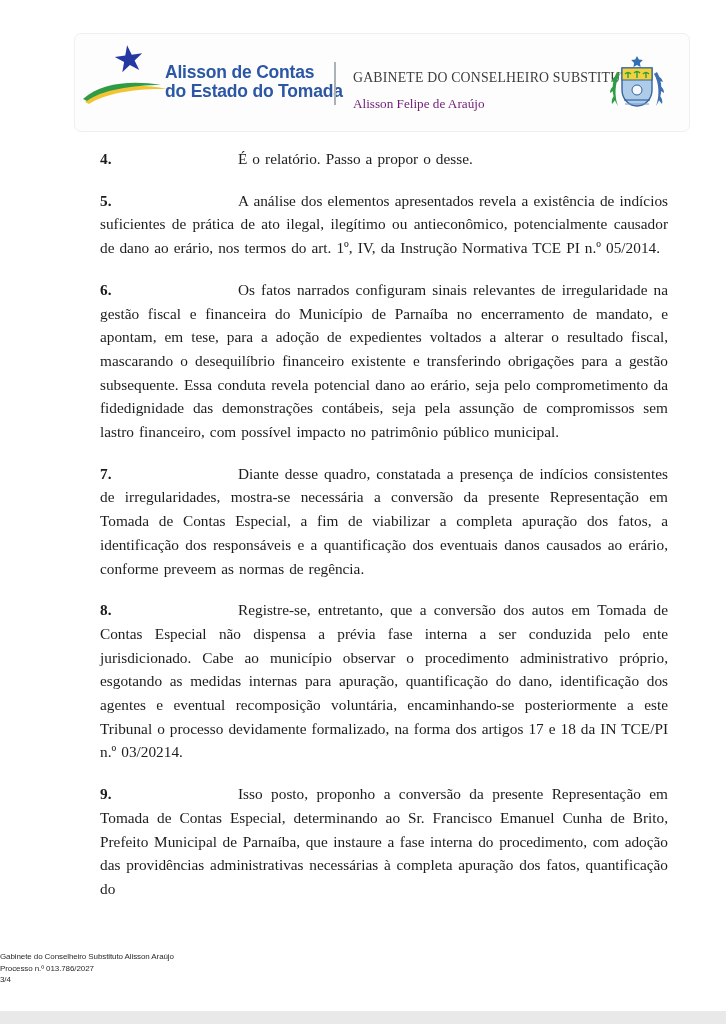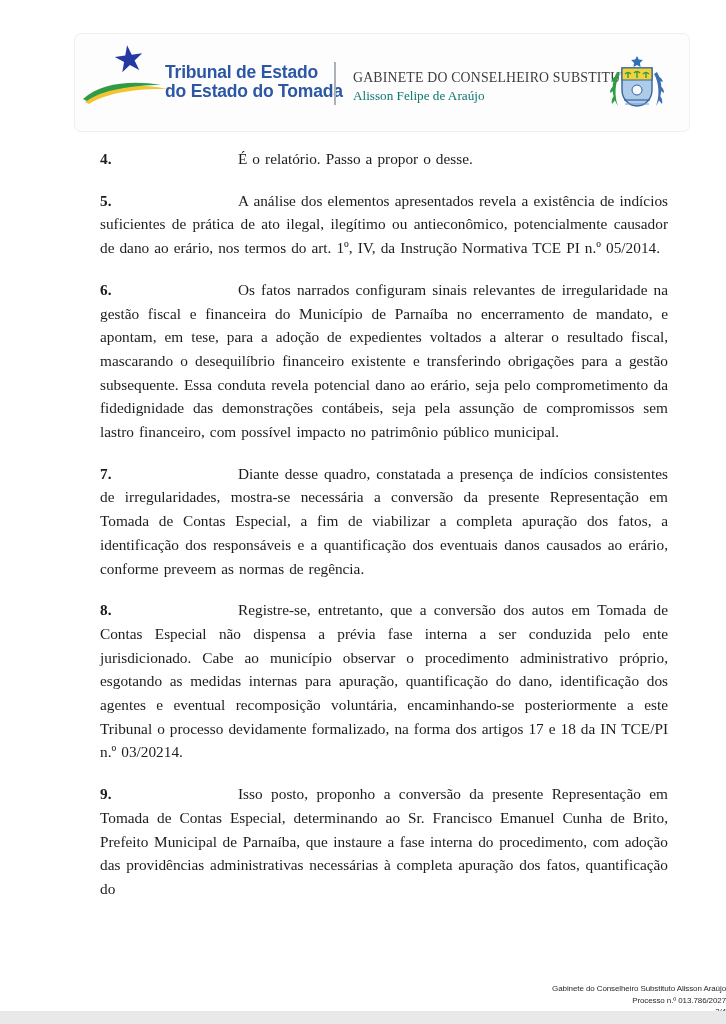--- a/index.html
+++ b/index.html
@@ -49,22 +49,22 @@
     color: #3a3a3a;
   }
   .office-title {
     font-size: 13.8px; line-height: 16px;
     letter-spacing: 0.2px;
     color: #3c3c3c;
     white-space: nowrap;
   }
   .office-name {
     font-size: 13.2px; line-height: 16px;
-    margin-top: 2px;
-    color: #0f766e;
+    margin-top: 10px;
+    color: #701a75;
   }
   .crest { position: absolute; left: 533px; top: 20px; }
 
   
   .content {
     position: absolute;
     left: 100px; right: 58px; top: 147px;
   }
   .para { position: relative; margin: 0 0 18px 0; }
   .pnum {
@@ -78,27 +78,26 @@
     text-indent: 138px;
     font-size: 15.3px;
     line-height: 23.7px;
     word-spacing: 1.2px;
   }
 
   
   .footer {
     position: absolute;
     left: 0; right: 0; top: 951px;
-    text-align: right;
+    text-align: left;
     font-family: "Liberation Sans", "DejaVu Sans", sans-serif;
     font-size: 8px;
     line-height: 11.5px;
     color: #2a2a2a;
     letter-spacing: -0.1px;
-    margin-top: 32px;
   }
   .bottom-strip {
     position: absolute;
     left: 0; right: 0; bottom: 0;
     height: 13px;
     background: #e9e9ea;
   }
 </style>
 </head>
 <body>
@@ -107,21 +106,21 @@
 
   <div class="header-card">
 
     <div>
       <span class="logo-star">★</span>
       <svg class="logo-swoosh" width="92" height="26" viewBox="0 0 92 26">
         <path d="M4,22 C22,6 54,2 86,9 C56,8 24,13 8,24 Z" fill="#f2c433"></path>
         <path d="M2,19 C20,3 50,0 80,5 C52,5 20,10 6,21 Z" fill="#2f9b45"></path>
       </svg>
       <div class="logo-text">
-        <div>Tribunal de Estado</div>
+        <div>Alisson de Contas</div>
         <div>do Estado do Tomada</div>
       </div>
     </div>
 
     <div class="header-divider"></div>
 
     <div class="office">
       <div class="office-title">GABINETE DO CONSELHEIRO SUBSTITUTO</div>
       <div class="office-name">Alisson Felipe de Araújo</div>
     </div>

